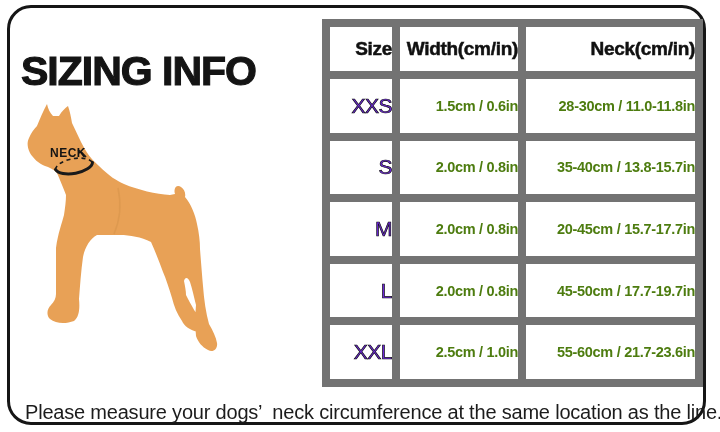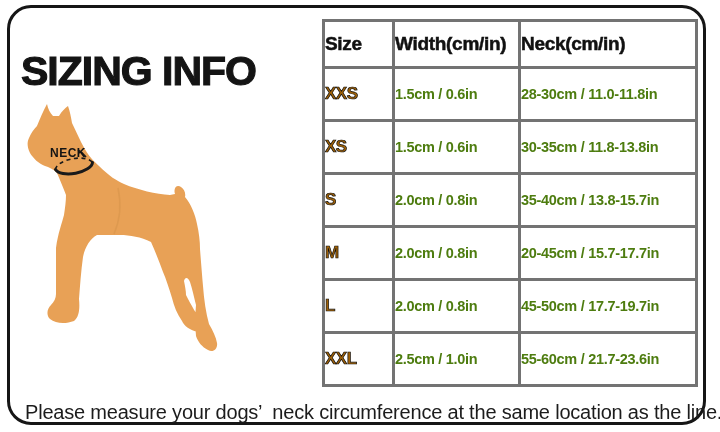--- a/index.html
+++ b/index.html
@@ -20,29 +20,29 @@
     -webkit-text-stroke:1.1px #141414;
     white-space:nowrap;
     margin-top:34px;
   }
   .dog-wrap{position:absolute;left:20px;top:96px;width:210px;height:270px;}
   .sizing-table{
     position:absolute;left:322px;top:19px;width:373px;height:368px;
     border-collapse:collapse;table-layout:fixed;background:#fff;
   }
   .sizing-table th,.sizing-table td{
-    border:3px solid #737373;text-align:left;vertical-align:middle;
+    border:8px solid #737373;text-align:right;vertical-align:middle;
     padding:0;overflow:hidden;white-space:nowrap;
   }
   .sizing-table th{
     height:44px;font-size:19px;font-weight:bold;color:#111;
     -webkit-text-stroke:0.5px #111;letter-spacing:-0.3px;
   }
   td.size{
-    font-size:17px;font-weight:bold;color:#a16207;
+    font-size:21px;font-weight:normal;color:#6d28d9;
     -webkit-text-stroke:0.7px #0d0d0d;letter-spacing:-0.5px;
   }
   td.val{
     font-size:14.5px;font-weight:bold;color:#4d7c0f;letter-spacing:-0.3px;
   }
   .note{
     position:absolute;left:25px;top:401px;width:680px;
     font-size:20px;color:#1c1c1c;white-space:pre;letter-spacing:-0.2px;
   }
 </style>
@@ -116,25 +116,20 @@
     <th>Size</th>
     <th>Width(cm/in)</th>
     <th>Neck(cm/in)</th>
   </tr>
   <tr>
     <td class="size">XXS</td>
     <td class="val">1.5cm / 0.6in</td>
     <td class="val">28-30cm / 11.0-11.8in</td>
   </tr>
   <tr>
-    <td class="size">XS</td>
-    <td class="val">1.5cm / 0.6in</td>
-    <td class="val">30-35cm / 11.8-13.8in</td>
-  </tr>
-  <tr>
     <td class="size">S</td>
     <td class="val">2.0cm / 0.8in</td>
     <td class="val">35-40cm / 13.8-15.7in</td>
   </tr>
   <tr>
     <td class="size">M</td>
     <td class="val">2.0cm / 0.8in</td>
     <td class="val">20-45cm / 15.7-17.7in</td>
   </tr>
   <tr>

